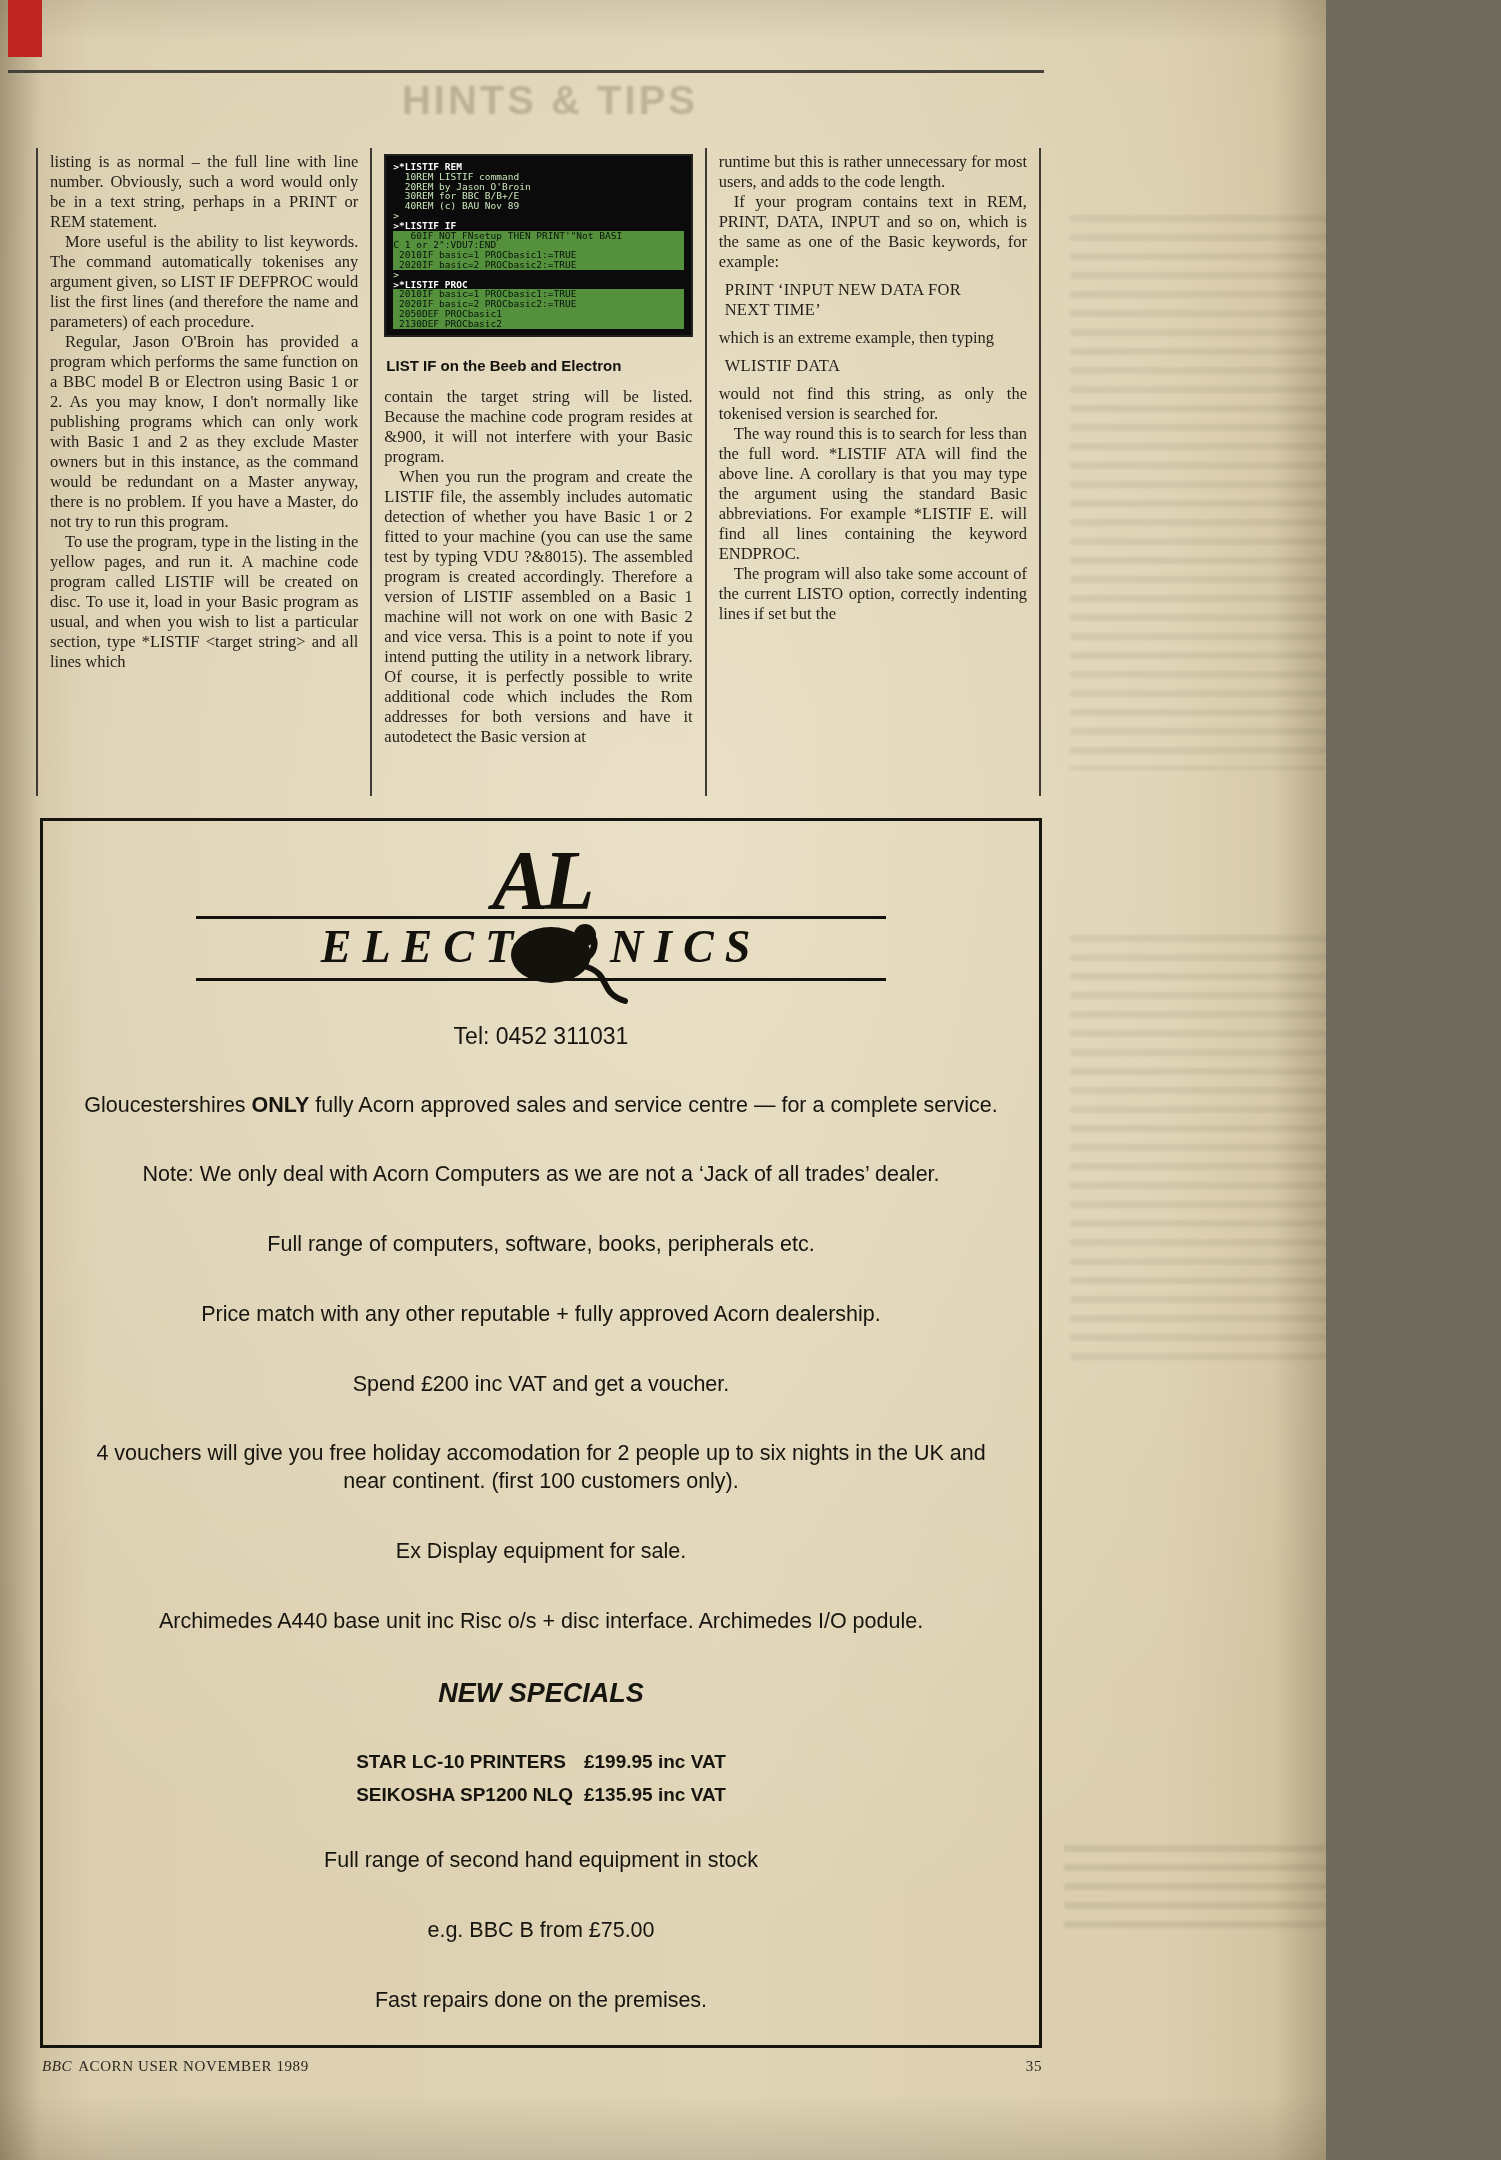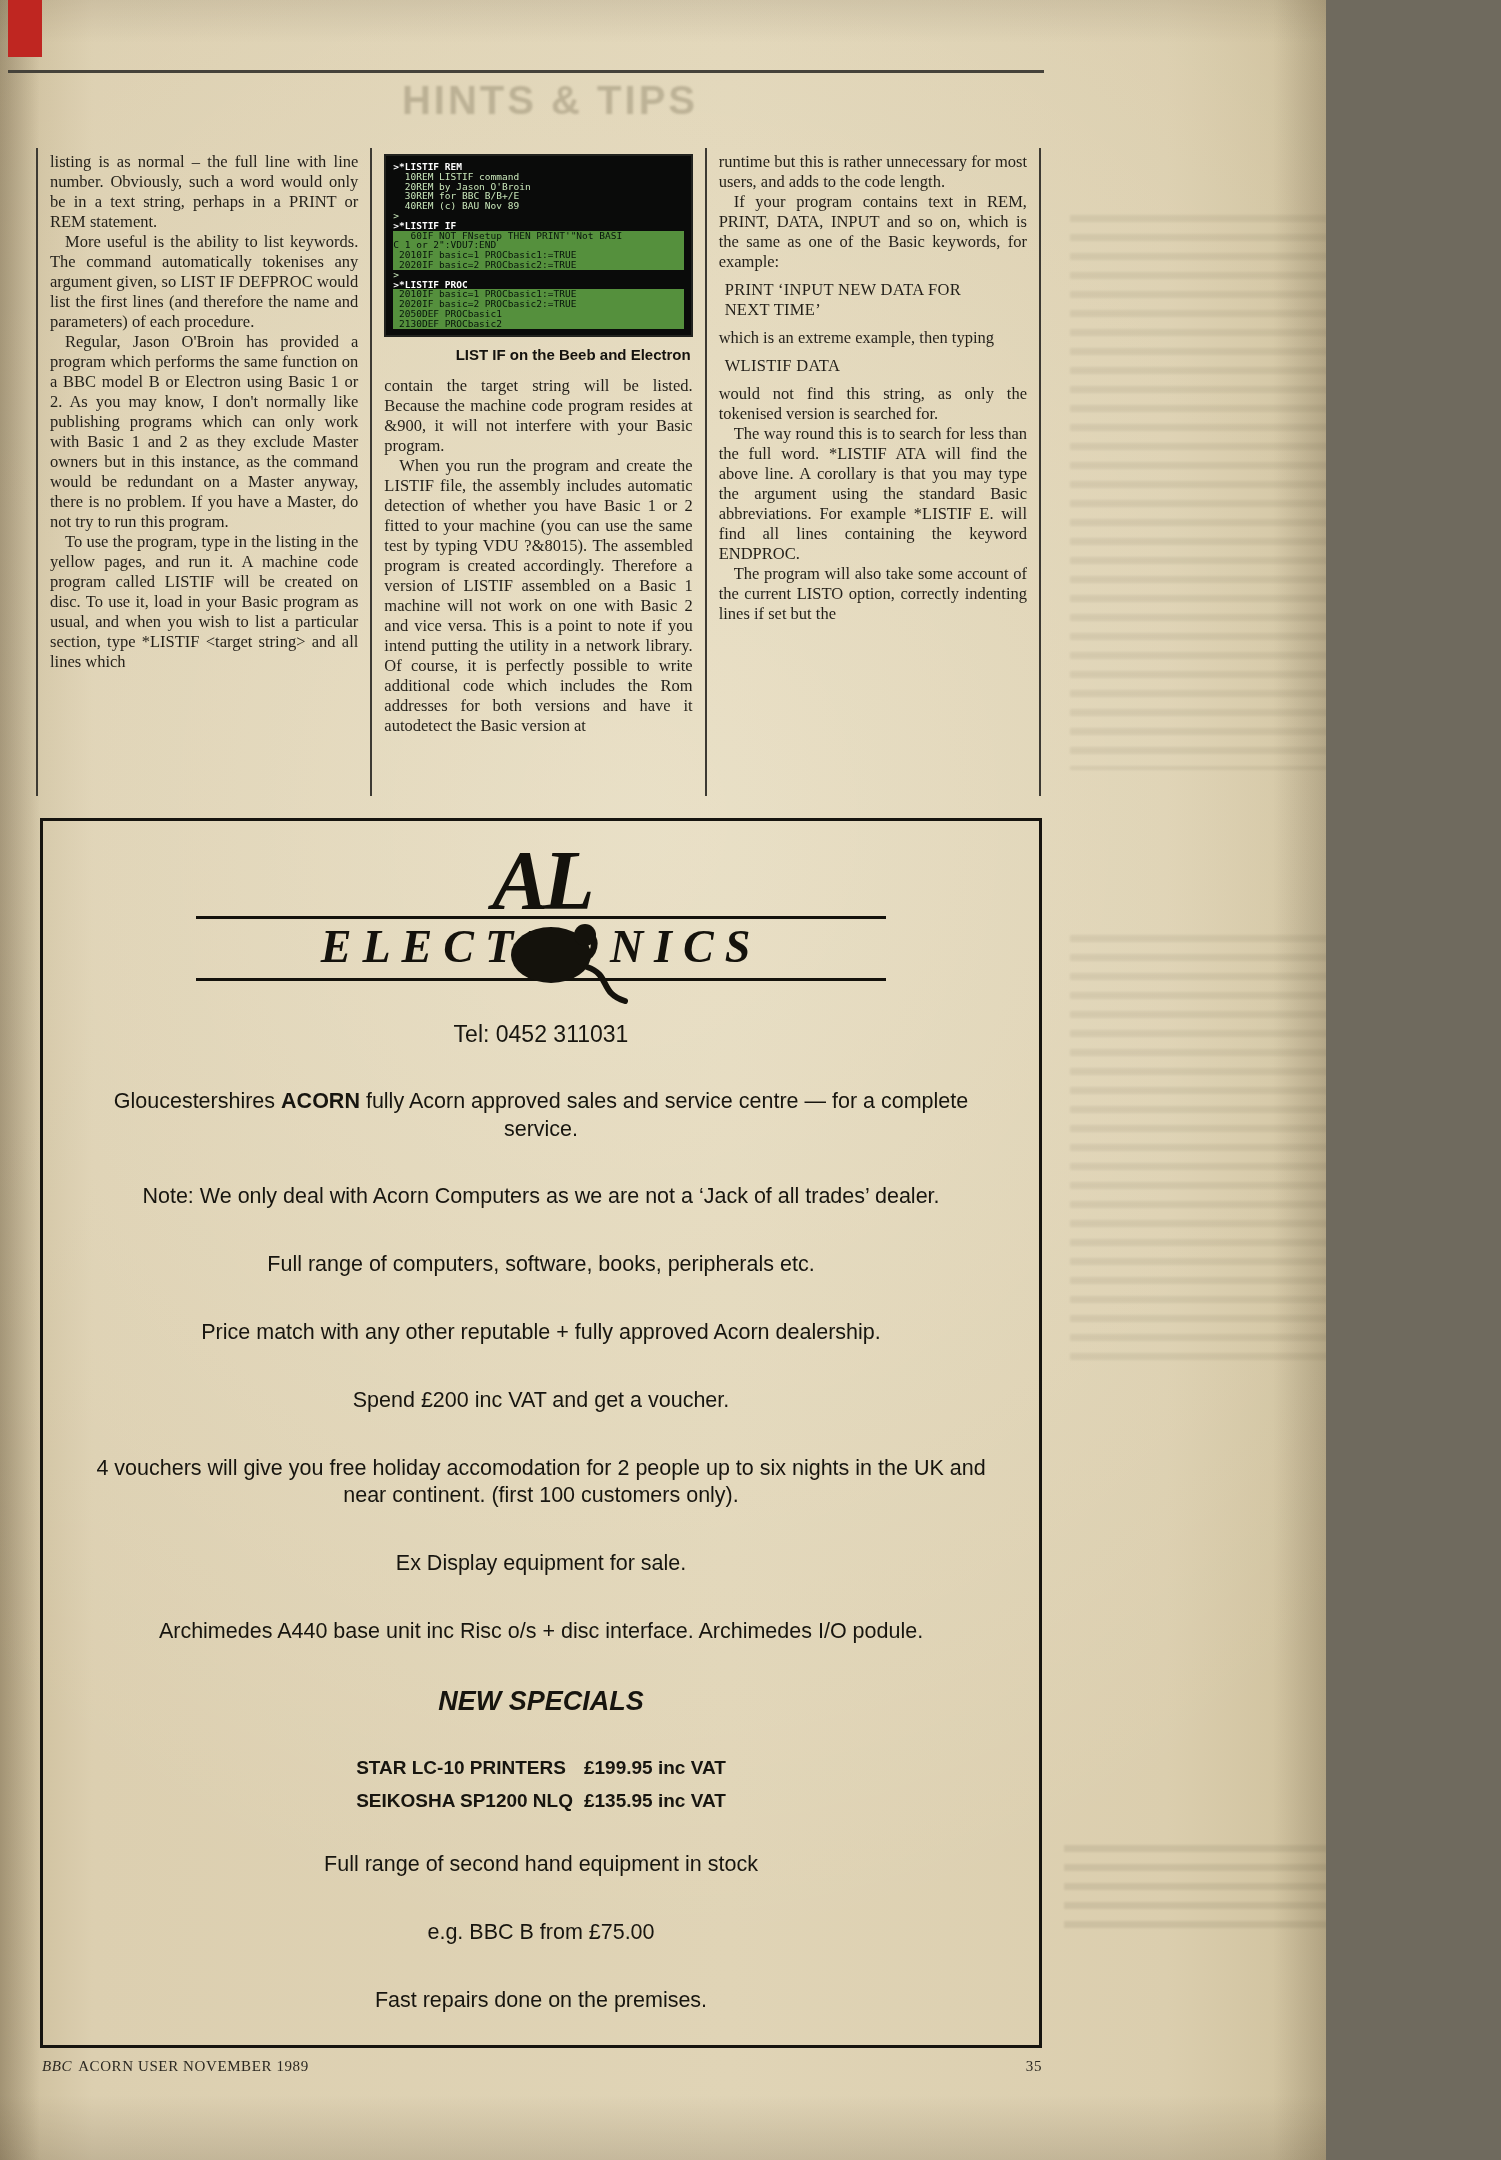--- a/index.html
+++ b/index.html
@@ -49,22 +49,22 @@
   .col p { margin:0; text-indent:15px; }
   .col p.noindent { text-indent:0; }
   .col p.display { text-indent:0; margin:8px 0 8px 6px; padding-right:34px; text-align:left; letter-spacing:0.3px; }
 
   
   .shot { margin:2px 0 0; background:#0a0b0a; border:2px solid #22231f; padding:6px 7px; }
   .shot-line { font-family:"DejaVu Sans Mono", monospace; font-size:9.5px; line-height:9.8px;
     color:#c9e7ba; white-space:pre; }
   .shot-line.cmd { color:#ffffff; font-weight:bold; }
   .shot-line.band { background:#55903d; color:#07140b; }
-  .shot-caption { margin:9px 2px 12px; font:700 15px/18px "Liberation Sans", sans-serif;
-    text-align:right; color:#14120e; }
+  .shot-caption { margin:20px 2px 12px; font:700 15px/18px "Liberation Sans", sans-serif;
+    text-align:left; color:#14120e; }
 
   
   .ad {
     position:absolute; left:40px; top:818px; width:1002px; height:1230px;
     box-sizing:border-box; border:3px solid #16140f;
     display:flex; flex-direction:column; align-items:center; justify-content:space-between;
     padding:24px 32px 30px; text-align:center;
     font-family:"Liberation Sans", sans-serif; color:#17150f;
   }
   .ad-logo { position:relative; width:690px; }
@@ -157,21 +157,21 @@
       <div class="elec-rule"></div>
       <svg class="mouse" viewBox="0 0 124 98">
         <ellipse cx="44" cy="38" rx="40" ry="28" fill="#14120c"></ellipse>
         <circle cx="78" cy="18" r="11" fill="#14120c"></circle>
         <path d="M80 50 C 104 58, 92 76, 118 84" stroke="#14120c" stroke-width="6" fill="none" stroke-linecap="round"></path>
       </svg>
     </div>
 
     <div class="ad-tel">Tel: 0452 311031</div>
 
-    <div class="ad-line"><span>Gloucestershires</span> <b>ACORN</b> <span>fully Acorn approved sales and service centre — for a complete service.</span></div>
+    <div class="ad-line"><span>Gloucestershires</span> <b>ONLY</b> <span>fully Acorn approved sales and service centre — for a complete service.</span></div>
 
     <div class="ad-line">Note: We only deal with Acorn Computers as we are not a ‘Jack of all trades’ dealer.</div>
     <div class="ad-line">Full range of computers, software, books, peripherals etc.</div>
     <div class="ad-line">Price match with any other reputable + fully approved Acorn dealership.</div>
     <div class="ad-line">Spend £200 inc VAT and get a voucher.</div>
     <div class="ad-line">4 vouchers will give you free holiday accomodation for 2 people up to six nights in the UK and near continent. (first 100 customers only).</div>
     <div class="ad-line">Ex Display equipment for sale.</div>
     <div class="ad-line">Archimedes A440 base unit inc Risc o/s + disc interface. Archimedes I/O podule.</div>
 
     <div class="ad-specials-title">NEW SPECIALS</div>

